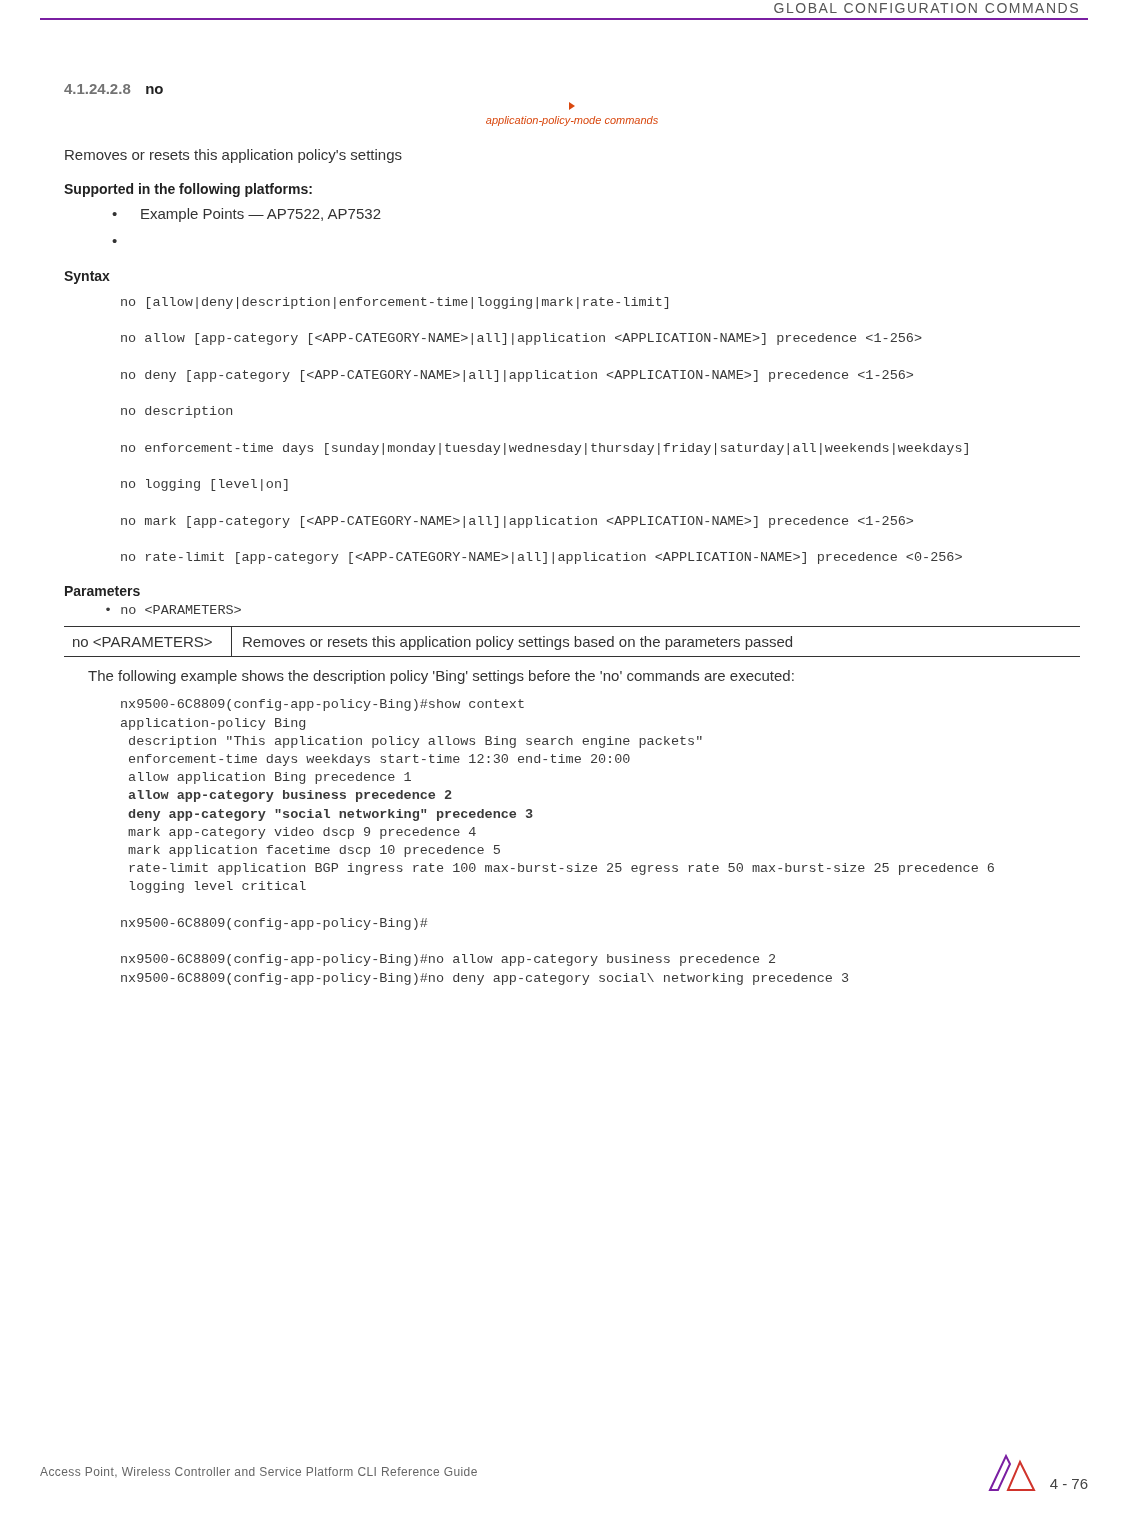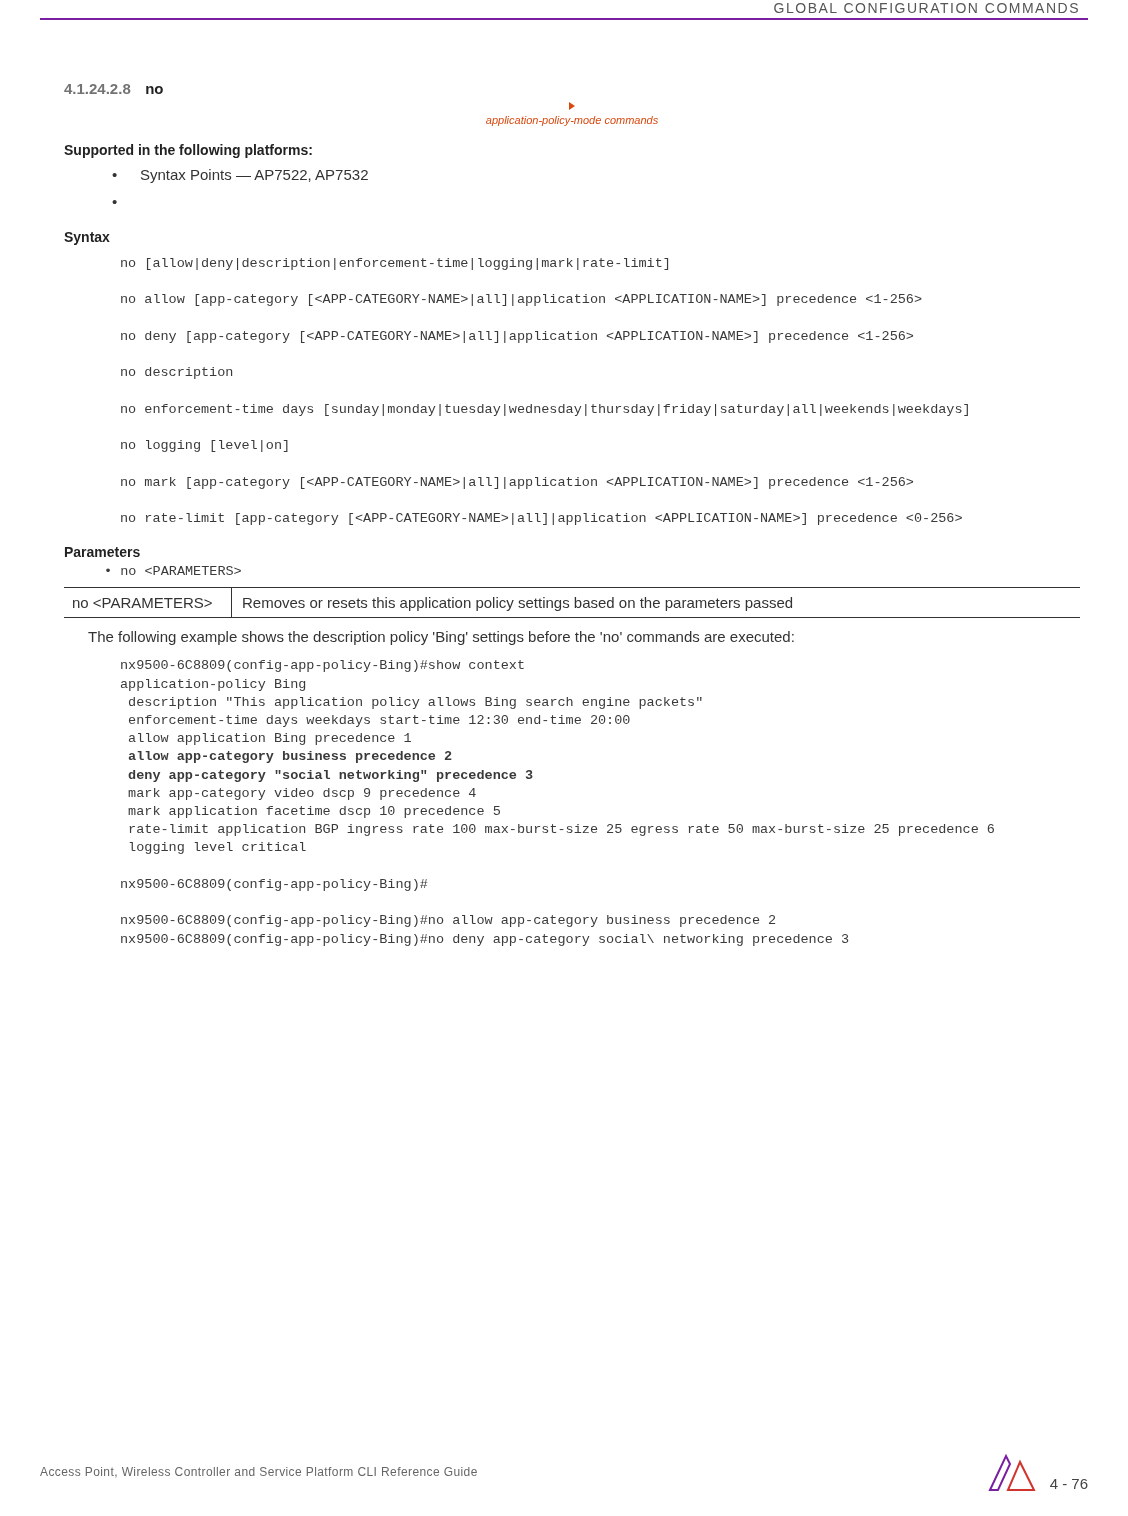--- a/index.html
+++ b/index.html
@@ -172,26 +172,27 @@
   <div>
     <span class="section-num">4.1.24.2.8</span>
     <span class="section-title">no</span>
   </div>
 
   <div class="crumb">
     <span class="arrow"></span>
     <span>application-policy-mode commands</span>
   </div>
 
+  <div class="body-text">Removes or resets this application policy's settings</div>
 
   <div class="subheading">Supported in the following platforms:</div>
   <div class="bullets">
     <div class="row">
       <div class="dot">•</div>
-      <div>Syntax Points — AP7522, AP7532</div>
+      <div>Example Points — AP7522, AP7532</div>
     </div>
     <div class="row">
       <div class="dot">•</div>
     </div>
   </div>
 
   <div class="subheading">Syntax</div>
   <div class="mono-block" id="syntax-block">no [allow|deny|description|enforcement-time|logging|mark|rate-limit]
 
 no allow [app-category [&lt;APP-CATEGORY-NAME&gt;|all]|application &lt;APPLICATION-NAME&gt;] precedence &lt;1-256&gt;

